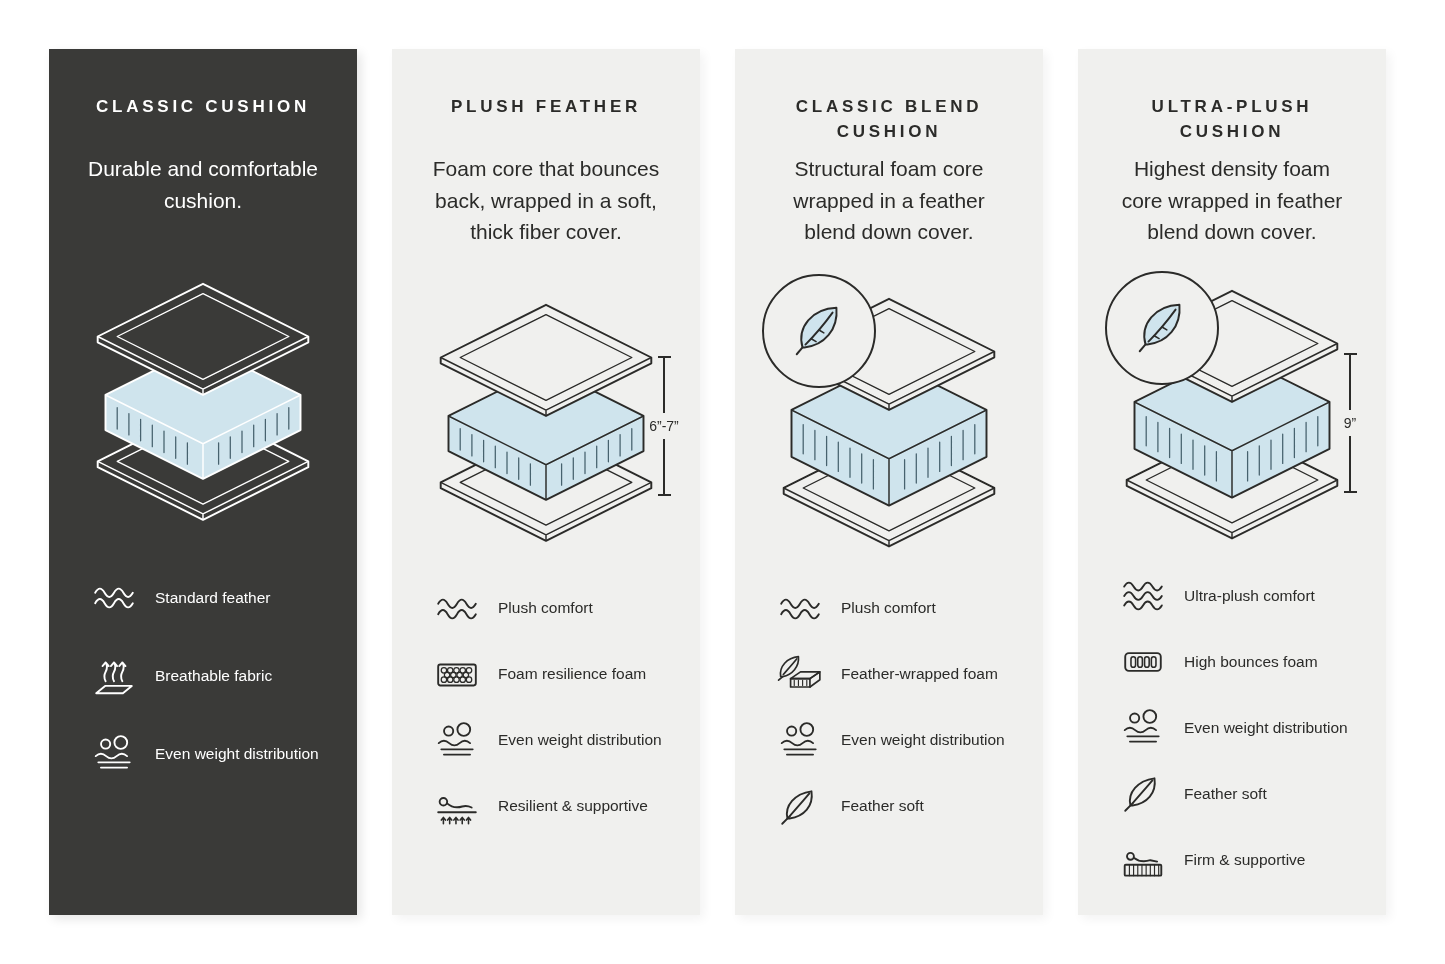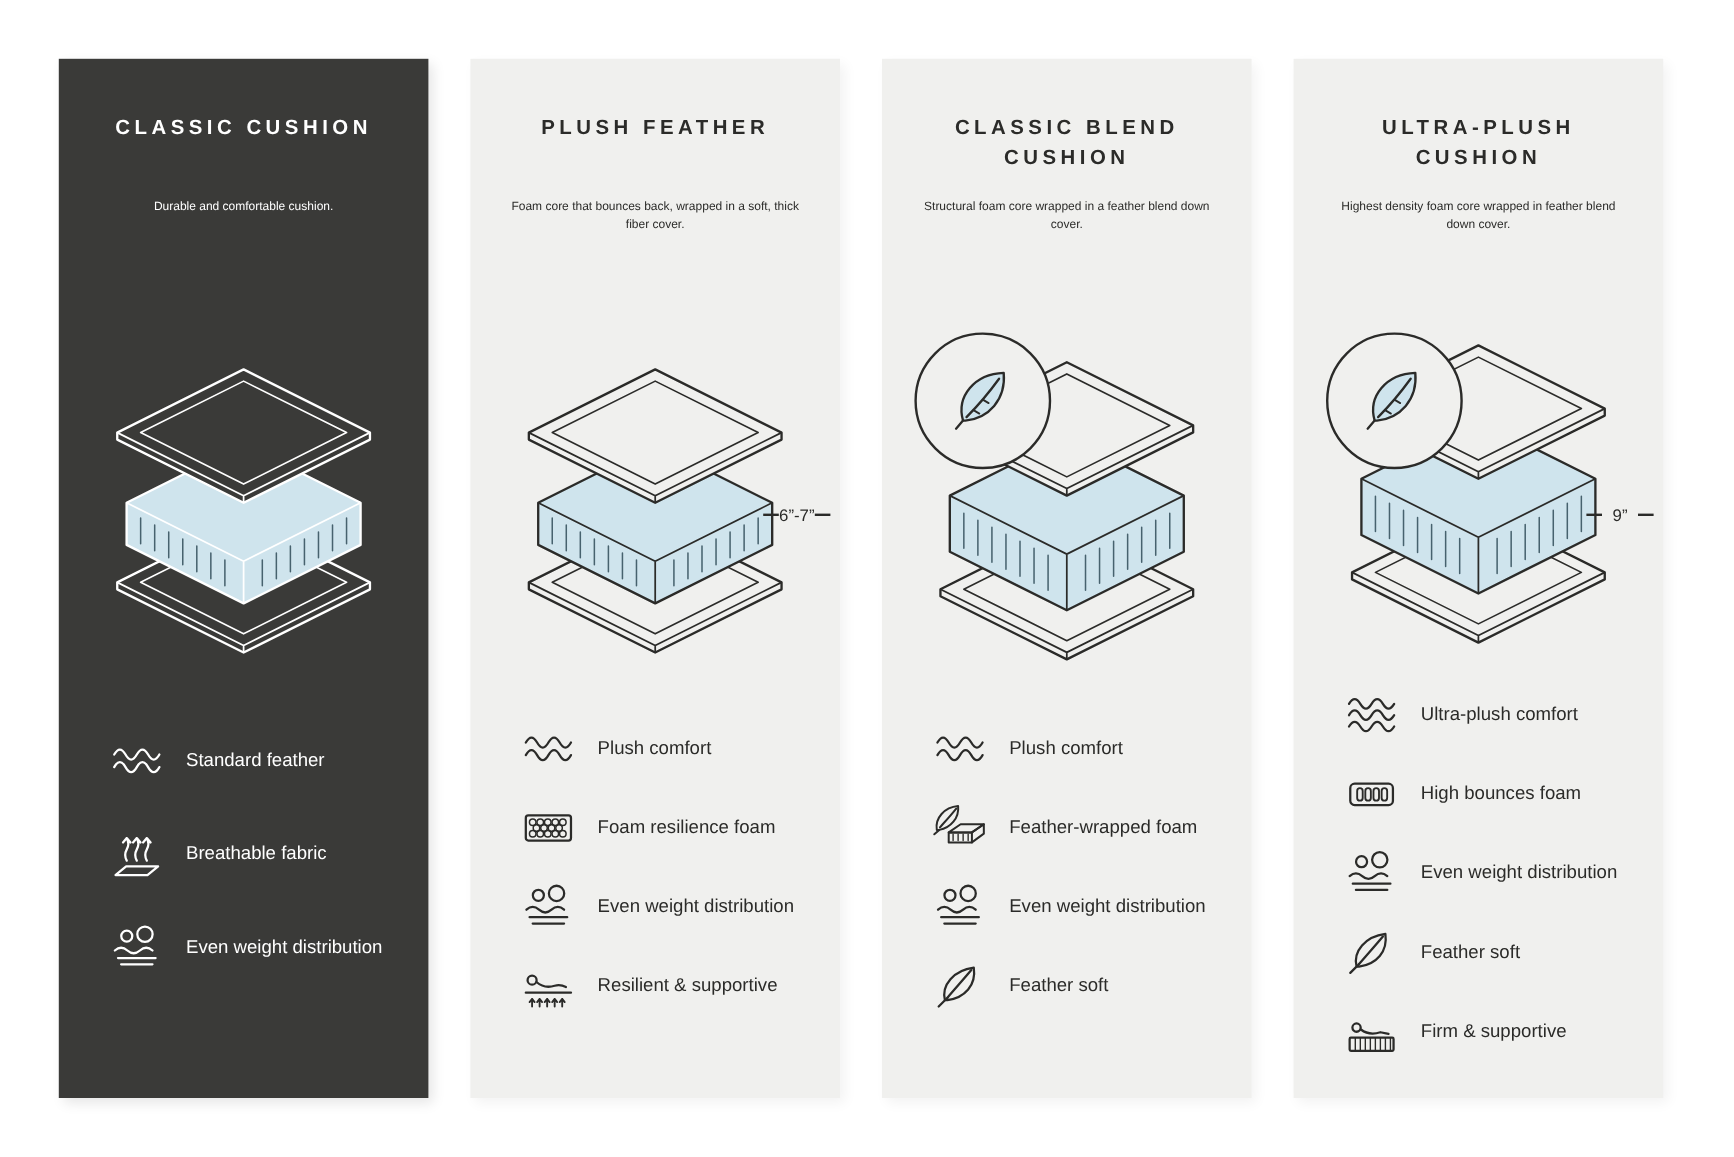--- a/index.html
+++ b/index.html
@@ -5,42 +5,42 @@
   html,body{margin:0;padding:0;}
   body{
     width:1445px;height:964px;background:#ffffff;
     font-family:"Liberation Sans","DejaVu Sans",sans-serif;
     -webkit-font-smoothing:antialiased;
   }
   .wrap{display:flex;gap:35px;padding:49px 0 49px 49px;box-sizing:border-box;}
   .panel{
     width:308px;height:866px;flex:none;box-sizing:border-box;
     padding:46px 34px 34px;display:flex;flex-direction:column;
-    background:var(--bg);color:var(--fg);gap:12px;
+    background:var(--bg);color:var(--fg);
   }
   .panel.dark{--bg:#3a3a38;--fg:#ffffff;box-shadow:4px 4px 10px rgba(0,0,0,.10);}
   .panel.light{--bg:#f0f0ee;--fg:#2b2b29;box-shadow:4px 4px 10px rgba(0,0,0,.05);}
   .panel-title{
     margin:0;font-size:17px;font-weight:700;letter-spacing:.22em;
     text-align:center;line-height:1.45;min-height:52px;
   }
   .panel-desc{
-    margin:6px 0 0;font-size:10px;line-height:1.5;text-align:center;min-height:74px;
+    margin:6px 0 0;font-size:21px;line-height:1.5;text-align:center;min-height:74px;
   }
   .diagram-wrap{position:relative;height:316px;margin-top:16px;display:flex;align-items:center;justify-content:center;}
   .cushion{width:234px;display:block;overflow:visible;}
   .badge{
     position:absolute;top:10px;left:-7px;width:114px;height:114px;border-radius:50%;
     background:var(--bg);border:2px solid currentColor;
     display:flex;align-items:center;justify-content:center;box-sizing:border-box;
   }
   .badge svg{width:62px;height:62px;}
   .measure{
     position:absolute;right:-26px;top:92px;height:140px;width:56px;
-    display:flex;flex-direction:row;align-items:center;
+    display:flex;flex-direction:column;align-items:center;
   }
   .measure .cap{width:13px;height:2px;background:currentColor;flex:none;}
   .measure .seg{width:2px;flex:1;background:currentColor;}
   .measure-label{font-size:14px;padding:5px 0;white-space:nowrap;}
   .features{list-style:none;margin:8px 0 0;padding:0 0 0 6px;display:flex;flex-direction:column;gap:24px;}
   .panel.dark .features{gap:36px;margin-top:18px;}
   .feature{display:flex;align-items:center;gap:16px;}
   .f-icon{flex:none;width:50px;height:42px;display:flex;align-items:center;justify-content:center;}
   .f-icon svg{width:46px;height:42px;display:block;}
   .f-label{font-size:15.5px;line-height:1.32;}

